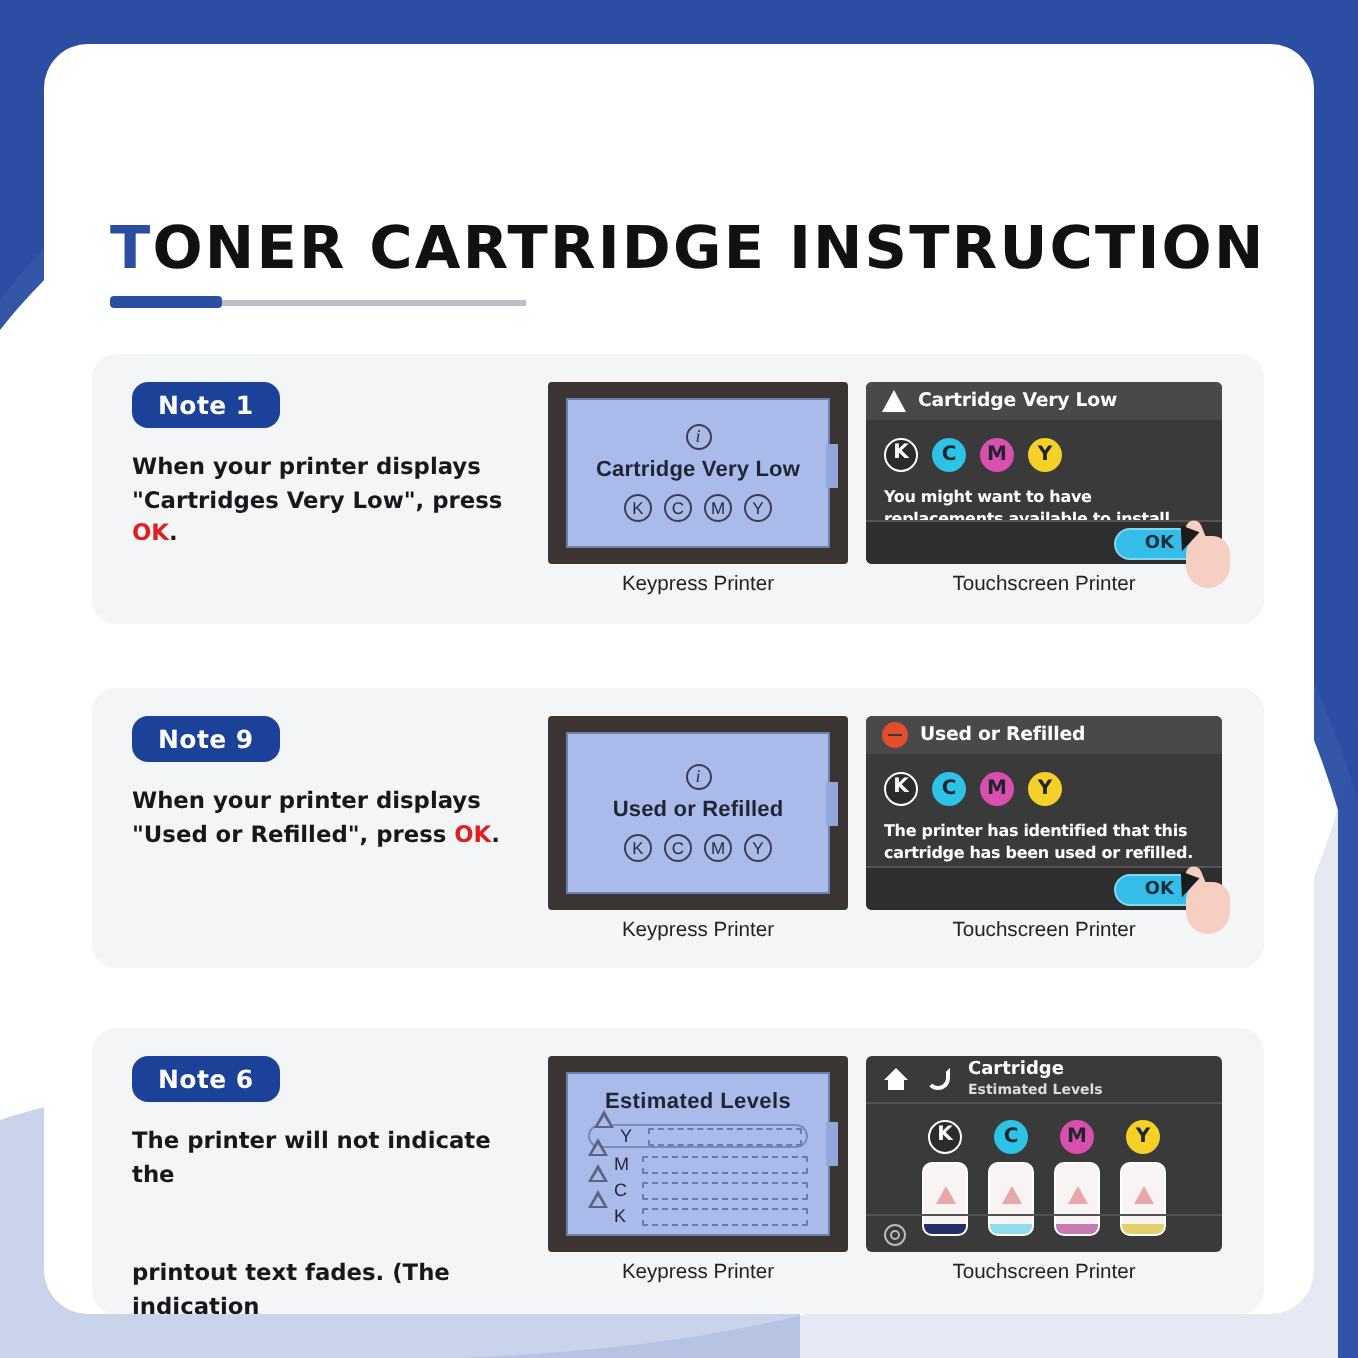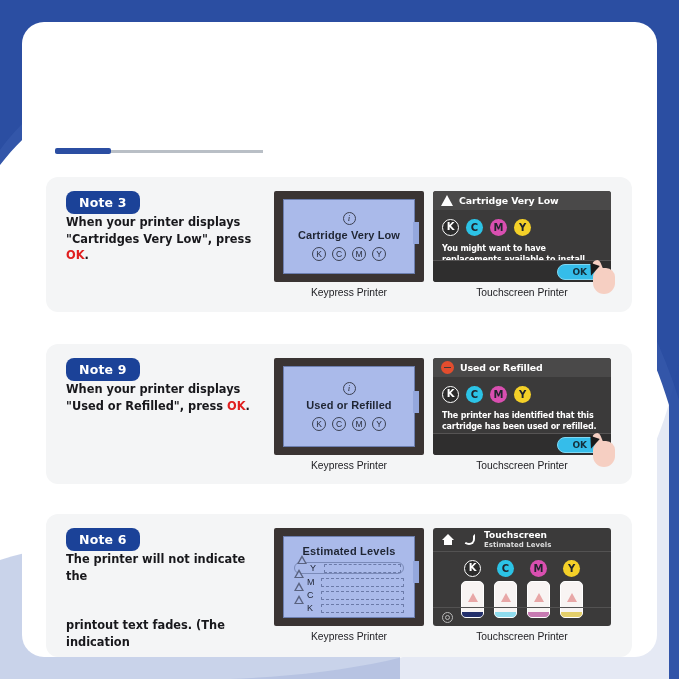--- a/index.html
+++ b/index.html
@@ -59,20 +59,21 @@
     background: #1b4298;
     color: #fff;
     font-size: 12.5px;
     font-weight: 700;
     padding: 3.5px 13px 4.5px;
     border-radius: 8px;
     letter-spacing: .2px;
     font-family: "DejaVu Sans", sans-serif;
   }
   .note-text {
+    margin-top: 11px;
     font-size: 11.4px;
     line-height: 16.6px;
     color: #18181c;
     font-weight: 600;
     font-family: "DejaVu Sans", sans-serif;
   }
   .note-text .ok { color: #e02020; font-weight: 700; }
 
   
   .printer { position: absolute; }
@@ -358,26 +359,31 @@
     <path d="M0 679 L0 150 C90 30 260 0 420 90 C540 155 640 270 679 400 L679 679 Z" fill="#3a5dae" opacity="0.55"></path>
     <path d="M0 679 L0 165 C95 45 262 16 418 104 C536 168 632 280 669 405 L669 679 Z" fill="#ffffff"></path>
     <path d="M679 679 L679 360 C660 470 600 560 500 620 C430 660 330 675 230 679 Z" fill="#2b4ea2" opacity="0.12"></path>
     <path d="M0 560 C120 520 300 560 400 640 L400 679 L0 679 Z" fill="#4c6cbb" opacity="0.30"></path>
   </svg>
 </div>
 
 <div class="page">
   <div class="page-inner">
 
+    <div class="title-wrap">
+      <div class="title">
+        <span class="lead">T</span><span>ONER CARTRIDGE INSTRUCTION</span>
+      </div>
+    </div>
     <div class="rule"></div>
     <div class="rule-accent"></div>
 
     <div class="card c1">
       <div class="note-left">
-        <div class="badge">Note 3</div>
+        <div class="badge">Note 1</div>
         <div class="note-text">
           <span>When your printer displays</span><br>
           <span>"Cartridges Very Low", press </span><span class="ok">OK</span><span>.</span>
         </div>
       </div>
 
       <div class="printer" style="left:228px; top:14px; width:150px;">
         <div class="kp-body" style="height:91px;">
           <div class="kp-screen">
             <div class="info-i">i</div>
@@ -515,21 +521,21 @@
         <div class="caption">Keypress Printer</div>
       </div>
 
       <div class="printer" style="left:387px; top:14px; width:178px;">
         <div style="height:98px; position:relative;">
           <div class="ts-body">
             <div class="ts3-head">
               <div class="home-ico"></div>
               <div class="back-ico"></div>
               <div class="ts3-titles">
-                <div class="ts3-t1">Touchscreen</div>
+                <div class="ts3-t1">Cartridge</div>
                 <div class="ts3-t2">Estimated Levels</div>
               </div>
             </div>
             <div class="cart-row">
               <div class="cart-col">
                 <div class="cmyk k">K</div>
                 <div class="cart-box">
                   <div class="cart-tri"></div>
                   <div class="cart-fill" style="background:#24306b;"></div>
                 </div>

